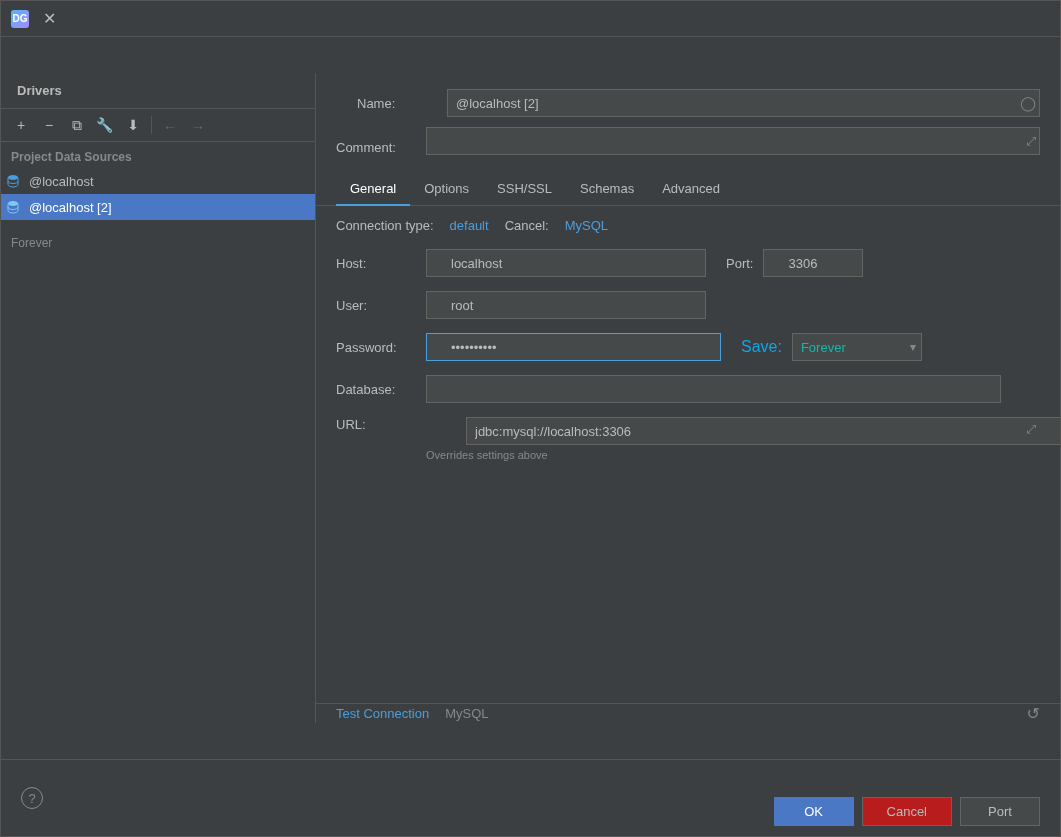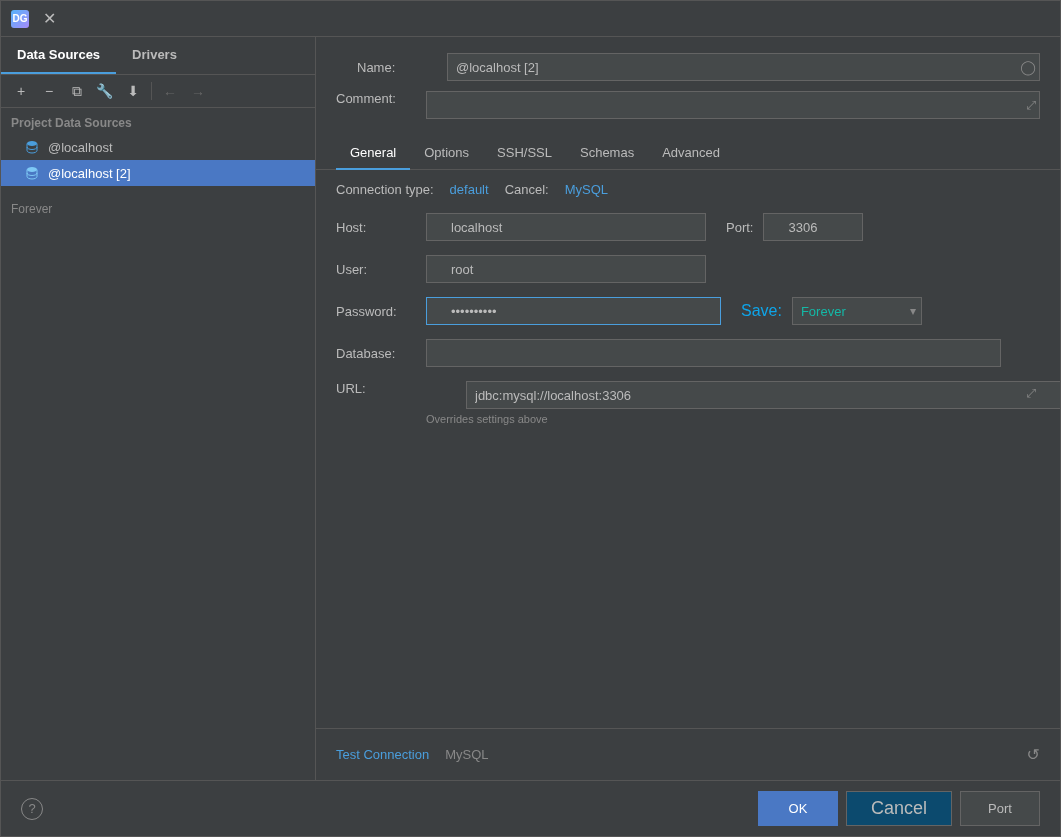--- a/index.html
+++ b/index.html
@@ -16,20 +16,21 @@
     }
 
     .dialog {
       width: 1061px;
       height: 837px;
       background: #3c3f41;
       display: flex;
       flex-direction: column;
       border: 1px solid #555;
       position: relative;
+      gap: 36px;
     }
 
     .title-bar {
       background: #3c3f41;
       display: flex;
       align-items: center;
       padding: 6px 10px;
       border-bottom: 1px solid #555;
       flex-shrink: 0;
     }
@@ -128,21 +129,21 @@
     .left-section-label {
       color: #888;
       font-size: 12px;
       padding: 8px 10px 4px 10px;
       font-weight: 600;
     }
 
     .data-source-item {
       display: flex;
       align-items: center;
-      padding: 5px 23px;
+      padding: 5px 4px;
       cursor: pointer;
       color: #bbbbbb;
     }
     .data-source-item.selected {
       background: #4a78c4;
       color: #ffffff;
     }
 
     .ds-icon {
       width: 16px;
@@ -167,21 +168,21 @@
       overflow: hidden;
     }
 
     .form-section {
       padding: 16px 20px 8px 20px;
       flex-shrink: 0;
     }
 
     .form-row {
       display: flex;
-      align-items: flex-start;
+      align-items: flex-end;
       margin-bottom: 10px;
     }
 
     .form-label {
       color: #bbbbbb;
       width: 90px;
       flex-shrink: 0;
       font-size: 13px;
     }
 
@@ -387,21 +388,21 @@
     .url-hint {
       color: #888;
       font-size: 11px;
       margin-top: 4px;
       padding-left: 90px;
     }
 
     
     .bottom-strip {
       border-top: 1px solid #555;
-      padding: 16px 20px;
+      padding: 0 20px;
       display: flex;
       align-items: center;
       flex-shrink: 0;
     }
 
     .test-connection-btn {
       color: #4a9edd;
       cursor: pointer;
       font-size: 13px;
       background: none;
@@ -447,38 +448,39 @@
       display: flex;
       align-items: center;
       justify-content: center;
       cursor: pointer;
       font-size: 13px;
     }
 
     .footer-right {
       display: flex;
       gap: 8px;
+      margin-top: 27px;
     }
 
     .btn-ok {
       background: #4a78c4;
       color: #ffffff;
       border: none;
       padding: 6px 24px;
       font-size: 13px;
       cursor: pointer;
       min-width: 80px;
     }
 
     .btn-cancel {
-      background: #0c4a6e;
+      background: #b91c1c;
       color: #bbbbbb;
       border: 1px solid #646464;
       padding: 6px 24px;
-      font-size: 18px;
+      font-size: 13px;
       cursor: pointer;
       min-width: 80px;
     }
 
     .btn-apply {
       background: #45494a;
       color: #bbbbbb;
       border: 1px solid #646464;
       padding: 6px 24px;
       font-size: 13px;
@@ -503,21 +505,20 @@
       <span>DG</span>
     </div>
     <span class="title-bar-close">✕</span>
   </div>
 
   <div class="main-content">
 
     <div class="left-panel">
 
       <div class="left-tabs">
-        <div class="left-tab active">Data Sources</div>
         <div class="left-tab">Drivers</div>
       </div>
 
       <div class="left-toolbar">
         <div class="toolbar-btn">+</div>
         <div class="toolbar-btn">−</div>
         <div class="toolbar-btn">⧉</div>
         <div class="toolbar-btn">🔧</div>
         <div class="toolbar-btn">⬇</div>
         <div class="toolbar-separator"></div>

